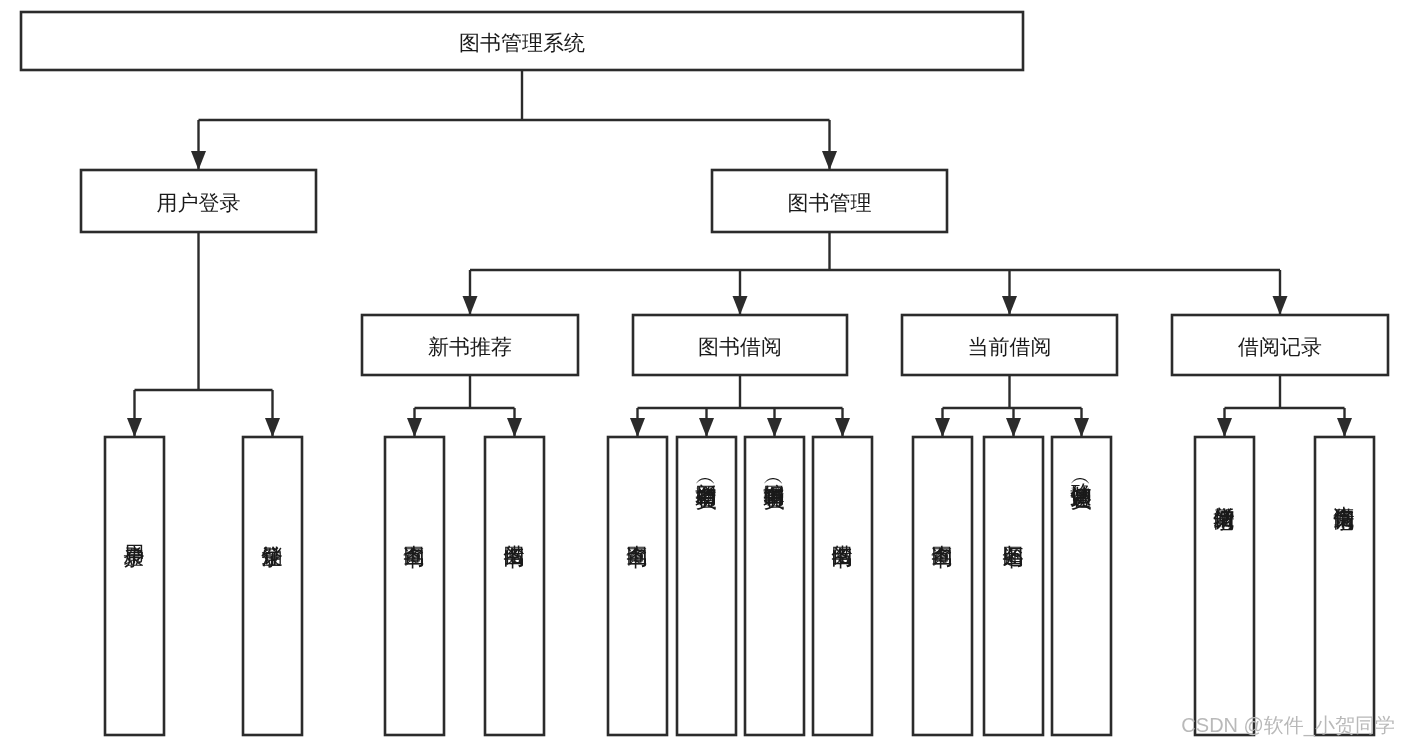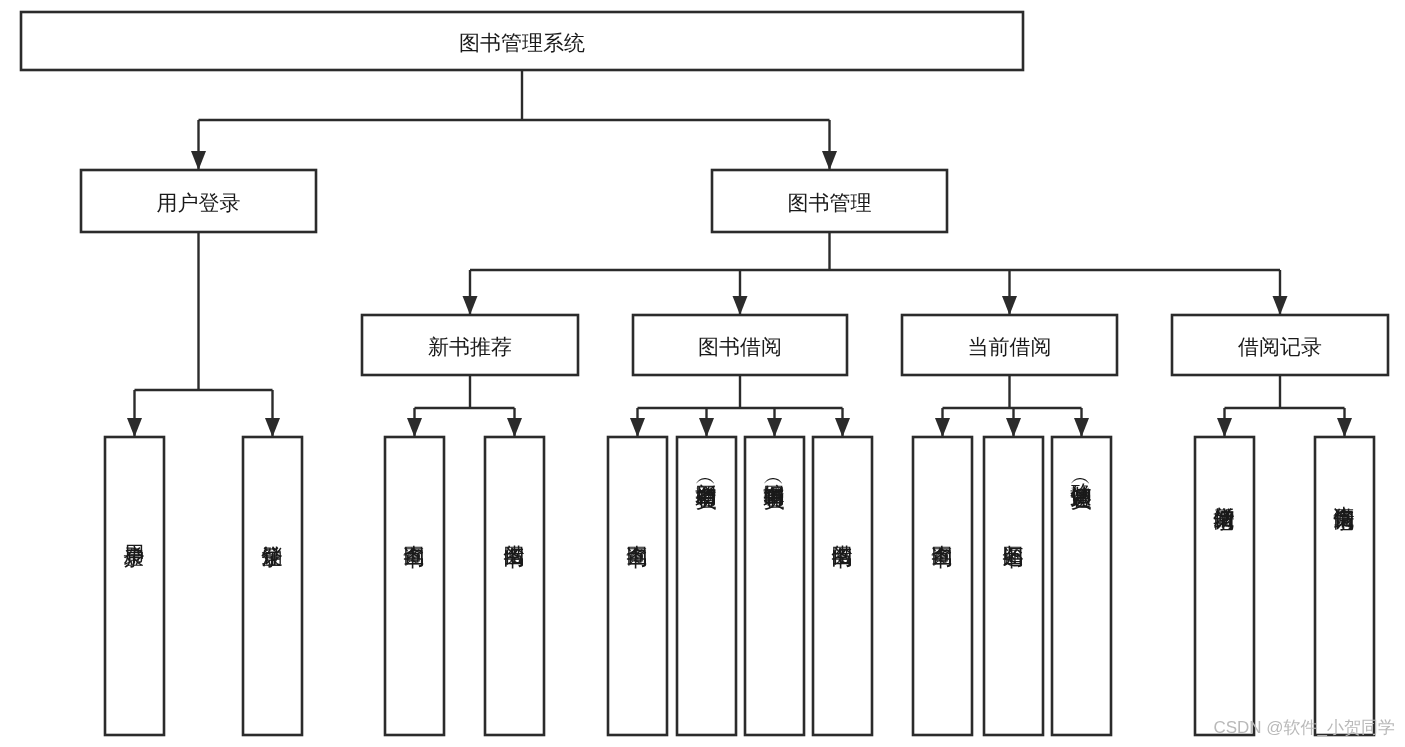--- a/index.html
+++ b/index.html
@@ -55,21 +55,21 @@
     writing-mode: vertical-rl;
     text-orientation: upright;
     dominant-baseline: central;
     letter-spacing: 1px;
   }
   .watermark-text {
     position: absolute;
     right: 10px;
     bottom: 8px;
     font-family: "Liberation Sans", "DejaVu Sans", sans-serif;
-    font-size: 17px;
+    font-size: 20px;
     color: #b9b9b9;
     white-space: nowrap;
     user-select: none;
   }
 </style>
 </head>
 <body>
 
 <div id="diagram-root">
   <svg class="diagram-canvas" id="diagram-svg" viewBox="0 0 1405 747" xmlns="http://www.w3.org/2000/svg">

